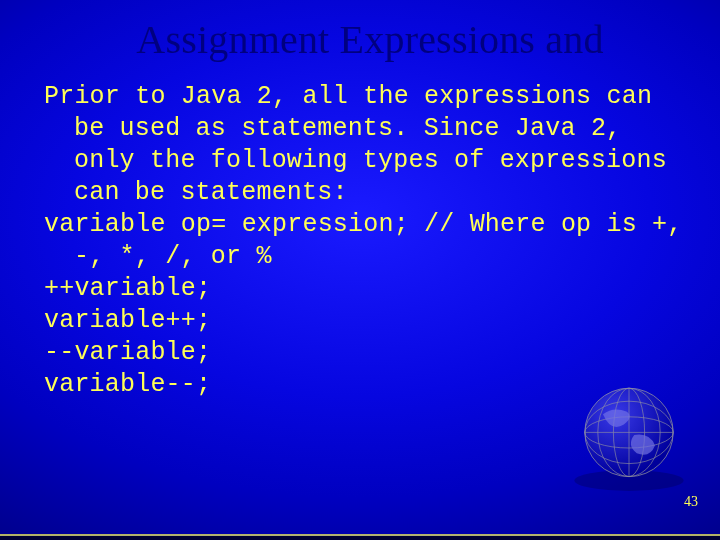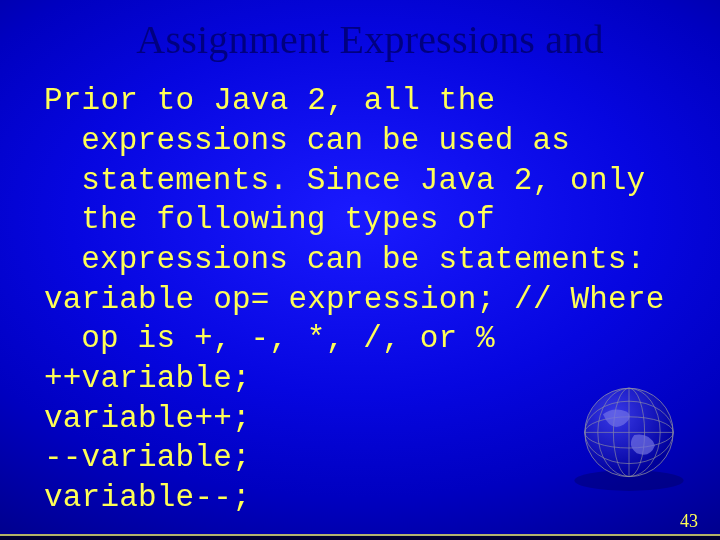--- a/index.html
+++ b/index.html
@@ -28,35 +28,35 @@
     font-size: 40px;
     font-weight: 400;
     color: #000080;
     text-align: center;
     padding-top: 16px;
     line-height: 1.18;
     letter-spacing: 0.2px;
   }
   .body {
     font-family: "Courier New", Courier, monospace;
-    font-size: 31px;
+    font-size: 25px;
     color: #ffff55;
     padding: 18px 24px 0 24px;
     white-space: pre-wrap;
     line-height: 1.28;
     font-weight: 500;
     letter-spacing: 0.2px;
   }
   .pagenum {
     position: absolute;
     right: 22px;
-    bottom: 8px;
+    bottom: 30px;
     color: #ffff55;
     font-family: "Times New Roman", Times, serif;
-    font-size: 18px;
+    font-size: 14px;
   }
   .globe {
     position: absolute;
     right: 26px;
     bottom: 40px;
     width: 130px;
     height: 130px;
     opacity: 0.55;
     pointer-events: none;
   }

